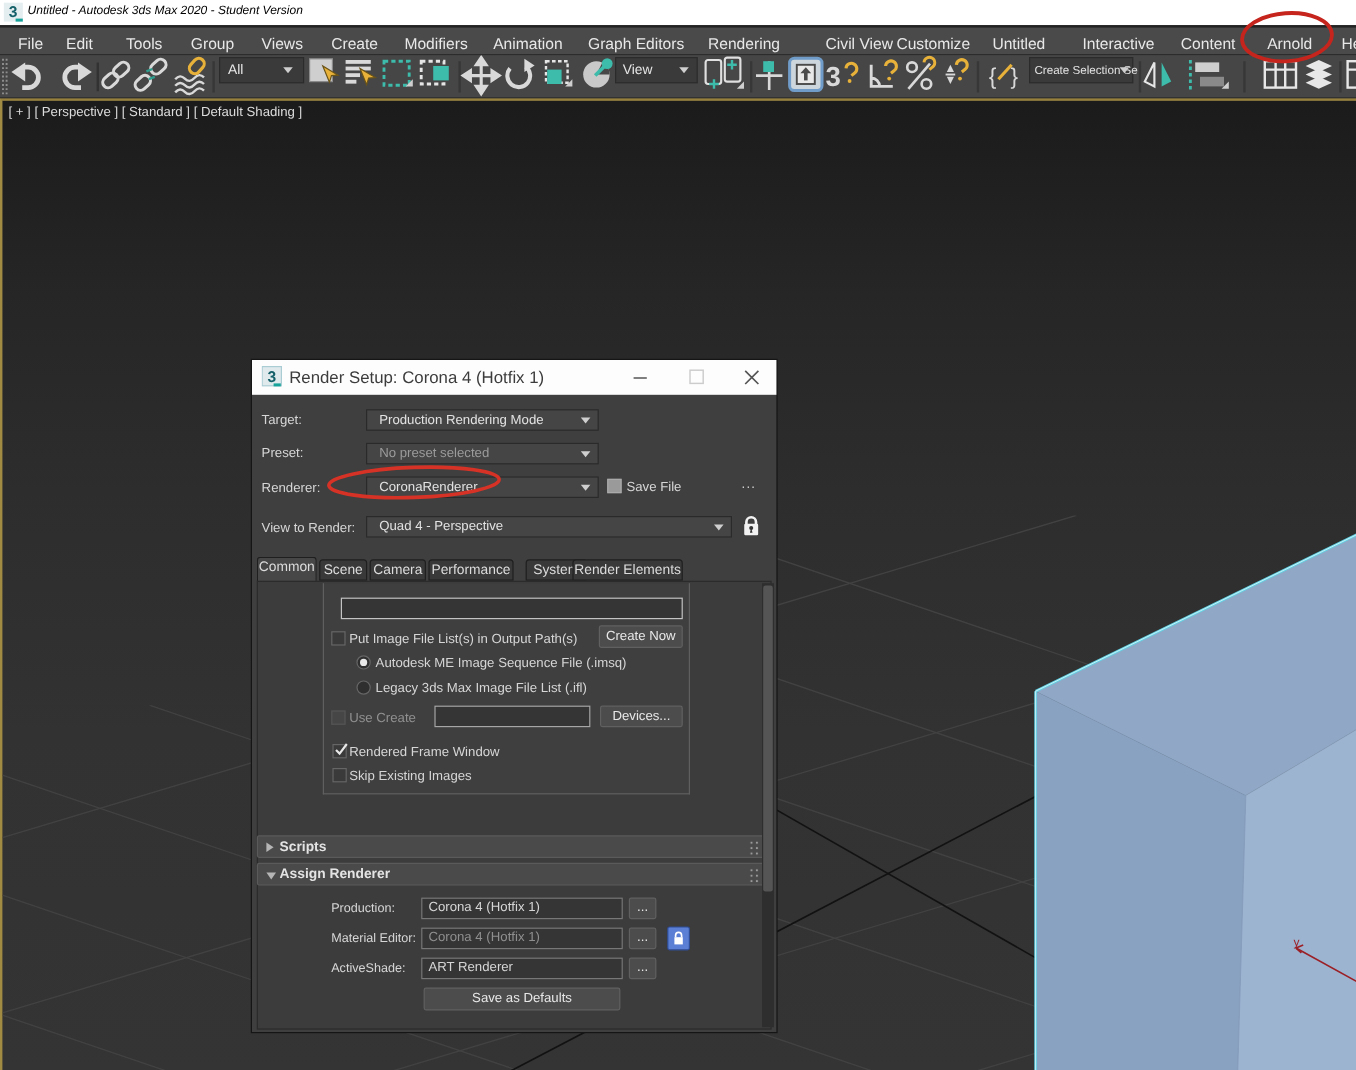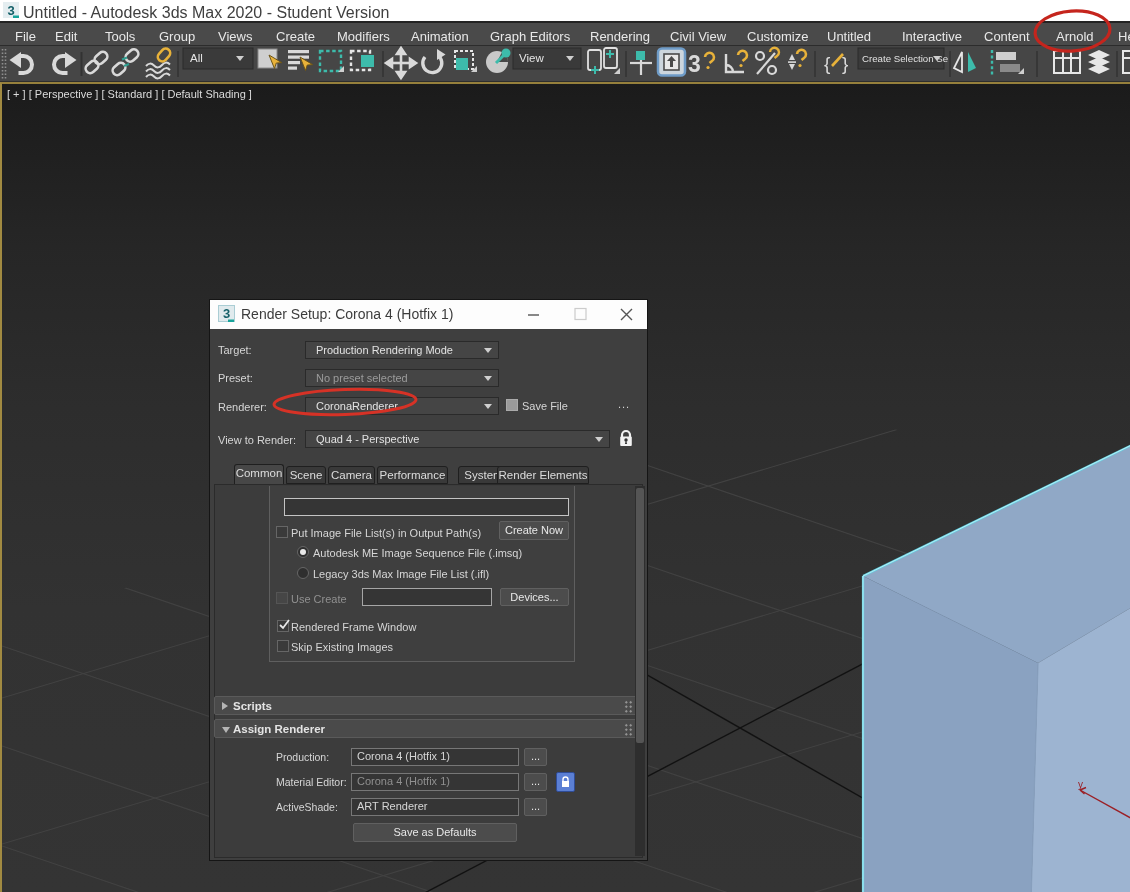--- a/index.html
+++ b/index.html
@@ -1,21 +1,21 @@
 <!DOCTYPE html>
 <html><head>
 <meta charset="utf-8">
 <style>
 * { margin:0; padding:0; box-sizing:border-box; }
 html,body { width:1130px; height:892px; overflow:hidden; background:#333; }
 body, div, span, text { font-family:"Liberation Sans", sans-serif; }
 #root { position:relative; width:1130px; height:892px; overflow:hidden; background:#333; }
 .abs { position:absolute; }
 #titlebar { position:absolute; left:0; top:0; width:1130px; height:21px; background:#ffffff; }
-#titlebar .txt { position:absolute; left:23px; top:4px; font-size:16px; color:#404040; }
+#titlebar .txt { position:absolute; left:23px; top:4px; font-size:10px; color:#000000;font-style:italic; }
 #menubar { position:absolute; left:0; top:21px; width:1130px; height:25px; background:#4a4a4a; border-top:2px solid #232323; border-bottom:1px solid #2c2c2c; }
 #menubar .mi { position:absolute; top:6px; font-size:13px; color:#e8e8e8; }
 #toolbar { position:absolute; left:0; top:46px; width:1130px; height:36px; background:#464646; border-bottom:1px solid #2e2e2e; }
 #viewport { position:absolute; left:0; top:82px; width:1130px; height:810px;
   background:linear-gradient(#1b1b1b, #262626 20%, #2d2d2d 40%, #323232 65%, #343434);
   border-top:2px solid #96803c; border-left:2px solid #a18a41; }
 #vplabel { position:absolute; left:5px; top:4px; font-size:11px; color:#dcdcdc; }
 #dialog { position:absolute; left:210px; top:300px; width:437px; height:560px; background:#3f3f3f; box-shadow:0 0 0 1px #151515; }
 #dlg-title { position:absolute; left:0; top:0; width:437px; height:29px; background:#fdfdfd; }
 #dlg-title .t { position:absolute; left:31px; top:6px; font-size:14px; color:#3c3c3c; }
@@ -28,21 +28,21 @@
 .cb.lite { background:#9a9a9a; border-color:#aaa; }
 .radio { position:absolute; width:12px; height:12px; background:#2f2f2f; border:1px solid #666; border-radius:50%; }
 .radio.on::after { content:""; position:absolute; left:2px; top:2px; width:6px; height:6px; background:#e8e8e8; border-radius:50%; }
 .field { position:absolute; background:#353535; border:1px solid #a6a6a6; }
 .roll { position:absolute; left:4px; width:424px; height:19px; background:#4a4a4a; border:1px solid #5a5a5a; border-radius:2px; }
 .roll .rt { position:absolute; left:18px; top:3px; font-size:11.5px; font-weight:bold; color:#e4e4e4; }
 .roll .ar { position:absolute; left:7px; top:5px; width:0; height:0; }
 .grip { position:absolute; right:4px; top:3px; width:9px; height:13px;
   background-image:radial-gradient(circle, #9a9a9a 1px, transparent 1.2px);
   background-size:4.5px 4.5px; }
-.tab { position:absolute; top:166px; height:18px; background:#393939; border:1px solid #1f1f1f; font-size:11.5px; color:#dcdcdc; text-align:center; line-height:17px; border-radius:3px 3px 0 0;margin-left:20px; }
+.tab { position:absolute; top:166px; height:18px; background:#393939; border:1px solid #1f1f1f; font-size:11.5px; color:#dcdcdc; text-align:center; line-height:17px; border-radius:3px 3px 0 0; }
 .tab.sel { top:164px; height:21px; background:#474747; border-bottom:none; }
 </style>
 </head>
 <body>
 <div id="root">
   <div id="titlebar">
     <svg class="abs" style="left:3px;top:2px" width="17" height="18" viewBox="0 0 17 18">
       <rect x="0" y="0" width="16" height="16" fill="#e4edf0"></rect>
       <text x="8" y="12.5" font-size="13" font-weight="bold" fill="#156069" text-anchor="middle" font-family="Liberation Sans">3</text>
       <rect x="10" y="13.5" width="6" height="2.5" fill="#17a39a"></rect>
@@ -53,21 +53,21 @@
       <div class="mi" style="left:15px">File</div>
       <div class="mi" style="left:55px">Edit</div>
       <div class="mi" style="left:105px">Tools</div>
       <div class="mi" style="left:159px">Group</div>
       <div class="mi" style="left:218px">Views</div>
       <div class="mi" style="left:276px">Create</div>
       <div class="mi" style="left:337px">Modifiers</div>
       <div class="mi" style="left:411px">Animation</div>
       <div class="mi" style="left:490px">Graph Editors</div>
       <div class="mi" style="left:590px">Rendering</div>
-      <div class="mi" style="left:670px">Civil View</div>
+      <div class="mi" style="left:688px">Civil View</div>
       <div class="mi" style="left:747px">Customize</div>
       <div class="mi" style="left:827px">Untitled</div>
       <div class="mi" style="left:902px">Interactive</div>
       <div class="mi" style="left:984px">Content</div>
       <div class="mi" style="left:1056px">Arnold</div>
       <div class="mi" style="left:1118px">He</div>
     </div>
   <div id="toolbar"><svg width="1130" height="36">
         <g stroke="#8f8f8f" stroke-width="1.6" stroke-dasharray="1.6,1.9">
           <line x1="2.5" y1="3" x2="2.5" y2="33"></line>

